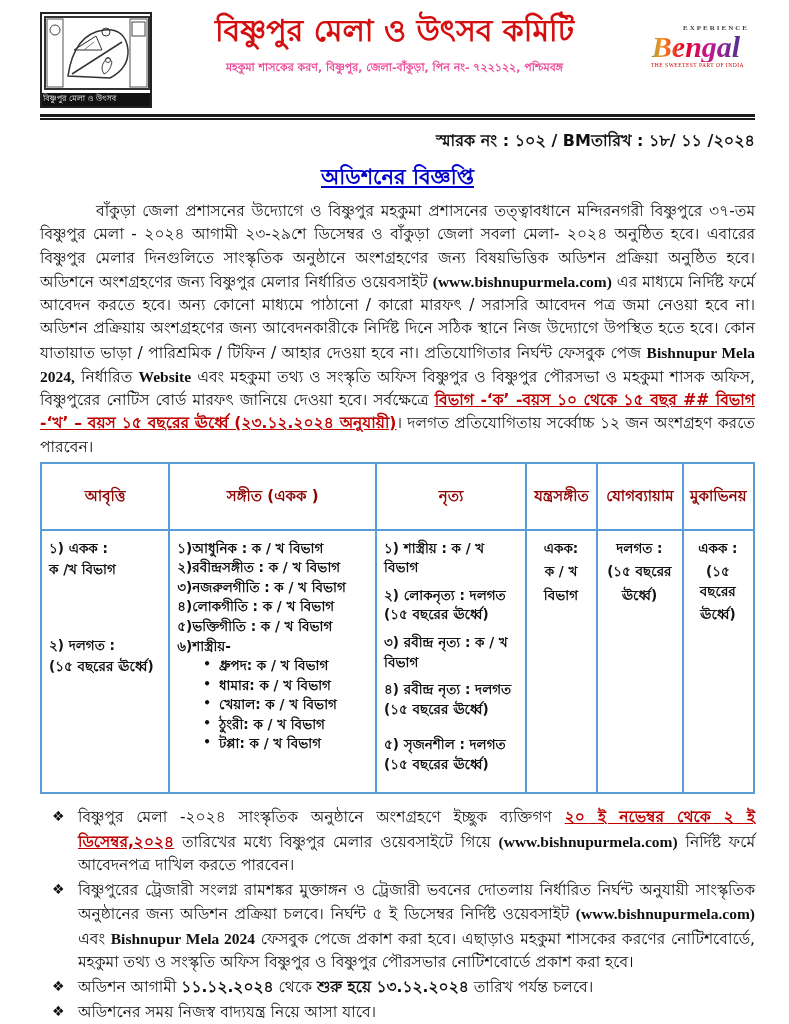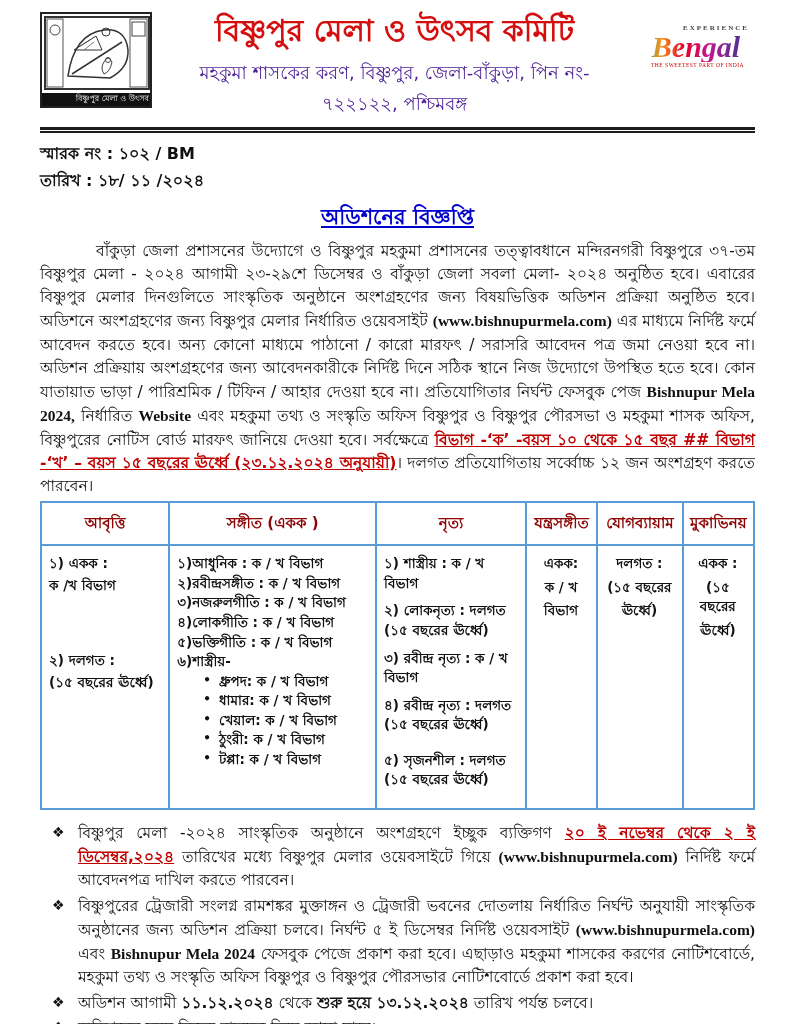--- a/index.html
+++ b/index.html
@@ -14,62 +14,62 @@
   
   .header { display:flex; align-items:flex-start; gap:8px; }
   .logo-left {
     width:112px; height:96px; border:2px solid #222; margin-top:6px;
     display:flex; flex-direction:column; justify-content:flex-end;
     position:relative; flex:0 0 auto; background:#fff;
   }
   .logo-left svg { position:absolute; top:2px; left:2px; }
   .logo-left .caption {
     position:relative; background:#111; color:#fff; font-size:8px;
-    text-align:right; padding:2px 1px; line-height:1.1; white-space:nowrap; overflow:hidden;
+    text-align:left; padding:2px 1px; line-height:1.1; white-space:nowrap; overflow:hidden;
   }
   .head-center { flex:1 1 auto; text-align:center; padding-top:8px; }
   .org-name { color:#d40f0f; font-size:30px; font-weight:bold; line-height:1.15; }
-  .org-addr { color:#4c1d95; font-size:18px; font-weight:normal; margin-top:10px; }
+  .org-addr { color:#ec4899; font-size:11px; font-weight:bold; margin-top:10px; }
   .contact-line { font-size:15px; font-weight:bold; margin-top:8px; white-space:nowrap; }
   .contact-line .lbl { color:#8d0404; }
   .contact-line .num { color:#b30000; }
   .contact-line a.site { color:#0033cc; text-decoration:underline; }
   .contact-line .mail { color:#0033cc; text-decoration:none; }
   .logo-right { flex:0 0 auto; width:118px; padding-top:18px; text-align:center; }
   .eb-top { font-size:7px; letter-spacing:2px; color:#444; font-weight:bold; text-align:right; padding-right:6px; }
   .eb-main {
     font-size:30px; font-weight:bold; font-style:italic; line-height:1;
     background:linear-gradient(90deg,#00a59c,#f7941d,#e4002b,#c6168d,#6d2c91,#2e3192);
     -webkit-background-clip:text; background-clip:text;
     -webkit-text-fill-color:transparent; color:#c6168d;
   }
   .eb-tag { font-size:5.5px; color:#c00; letter-spacing:.5px; text-align:left; padding-left:14px; }
 
   .double-rule { margin-top:6px; height:6px; border-top:3px solid #1c1c1c; border-bottom:2px solid #1c1c1c; }
 
-  .memo-row { display:flex; justify-content:flex-end; font-size:16px; font-weight:bold; margin-top:8px;flex-direction:column; }
+  .memo-row { display:flex; justify-content:flex-end; font-size:16px; font-weight:bold; margin-top:8px; }
 
   
   .notice-title {
     text-align:center; color:#0000cc; font-size:21px; font-weight:bold;
     text-decoration:underline; margin-top:6px;
   }
   .intro {
     margin-top:4px; font-size:15.5px; line-height:1.5; text-align:justify;
     text-indent:56px;
   }
   .b { font-weight:bold; }
   .red-u { color:#c00000; font-weight:bold; text-decoration:underline; }
 
   .table-title { text-align:center; color:#8d0404; font-weight:bold; font-size:16px; margin-top:4px; }
 
   
   table.cat { width:100%; border-collapse:collapse; margin-top:3px; }
   table.cat th, table.cat td { border:2px solid #5b9bd5; vertical-align:top; }
-  table.cat th { color:#8d0404; font-size:15px; font-weight:bold; padding:8px 2px; text-align:center; }
+  table.cat th { color:#8d0404; font-size:15px; font-weight:bold; padding:20px 2px; text-align:center; }
   table.cat td { font-size:13.5px; font-weight:bold; padding:8px 8px 10px 7px; line-height:1.45; }
   td.c-abritti div { margin-bottom:2px; }
   td.c-abritti .gap { margin-top:56px; }
   td.c-sangeet div.row { white-space:nowrap; }
   .subitem { display:flex; gap:8px; padding-left:26px; }
   .subitem .dot { font-size:12px; }
   td.c-nritya .item { margin-bottom:8px; }
   td.center-cell { text-align:center; padding-top:26px; }
   td.center-cell div { margin-bottom:4px; }
 

